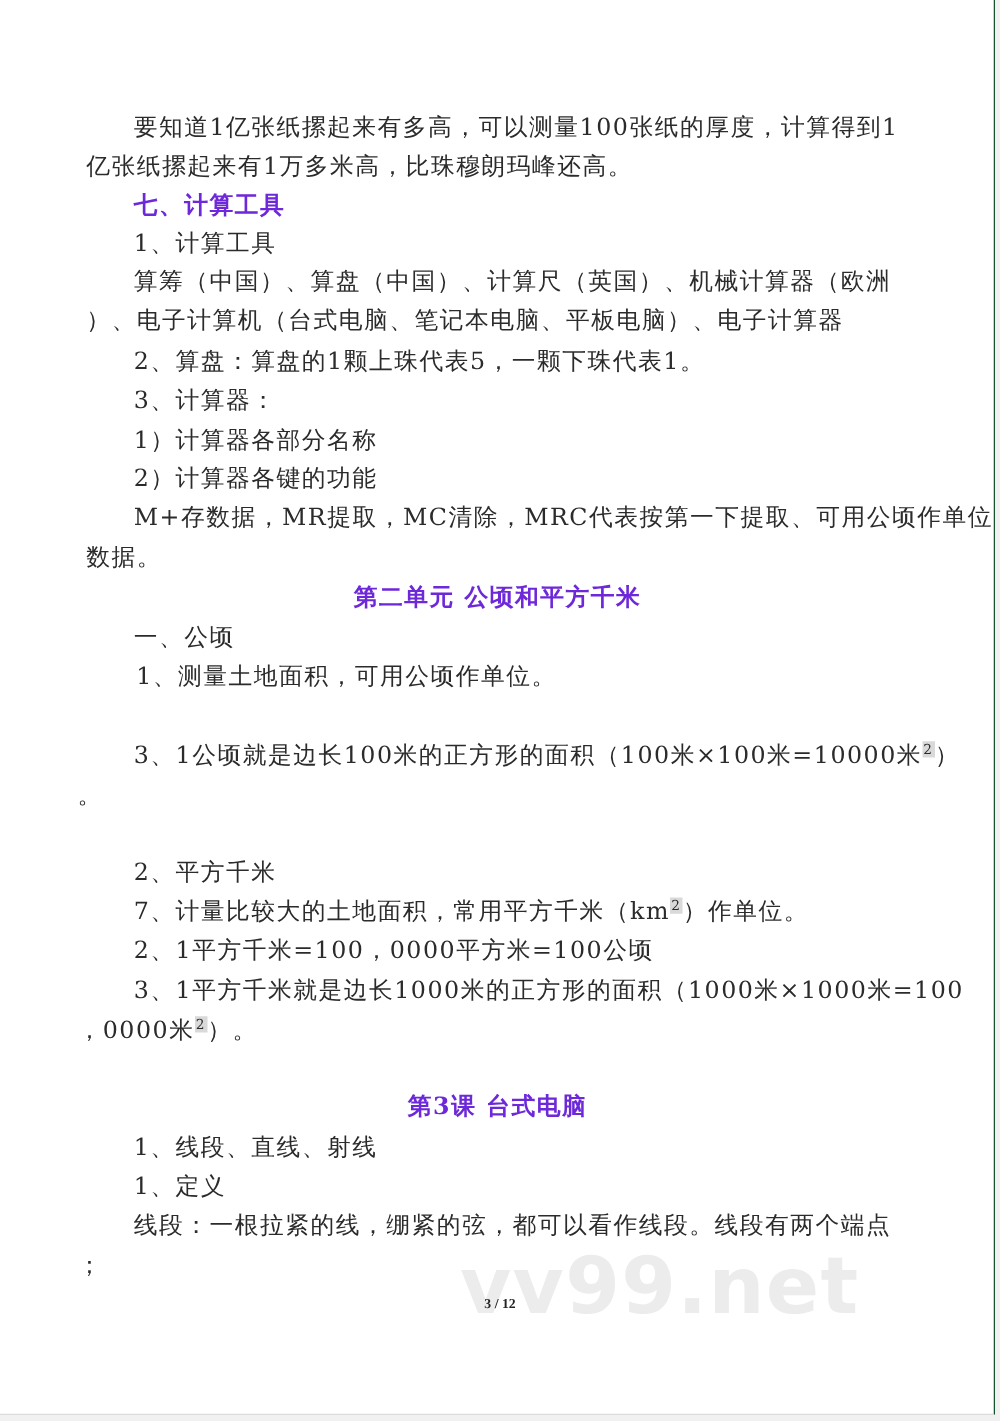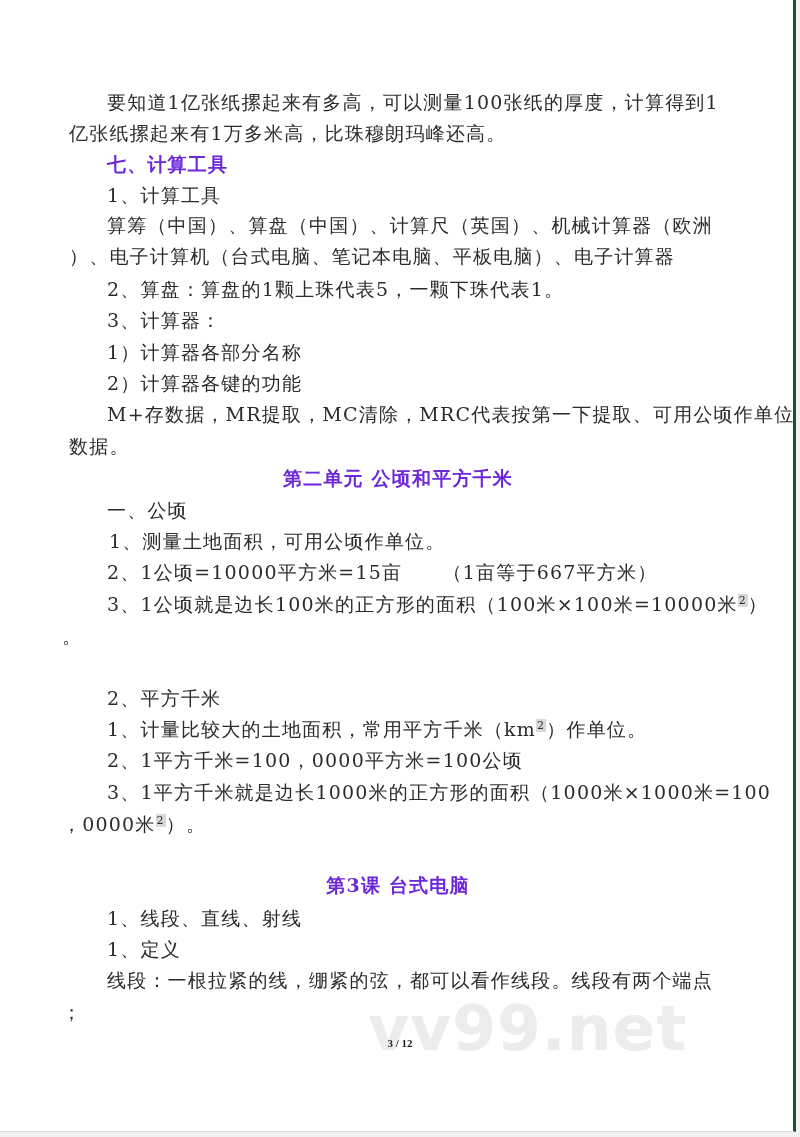--- a/index.html
+++ b/index.html
@@ -7,21 +7,21 @@
       width: 800px; height: 1137px; overflow: hidden;
       background: #f1f1f1;
       font-family: "DejaVu Serif", "Liberation Serif", serif;
       color: #2b2b2b;
       position: relative;
     }
     .page {
       position: absolute; left: 0; top: 0;
       width: 796px; height: 1132px;
       background: #ffffff;
-      border-right: 3px solid #14532d;
+      border-right: 1px solid #14532d;
       border-bottom: 1px solid #dcdcdc;
       box-sizing: border-box;
     }
     .line {
       position: absolute;
       font-size: 19px;
       line-height: 24px;
       white-space: nowrap;
       letter-spacing: 1.2px;
     }
@@ -55,29 +55,28 @@
   <div class="line" style="left:107px; top:308px;">3、计算器：</div>
   <div class="line" style="left:107px; top:340px;">1）计算器各部分名称</div>
   <div class="line" style="left:107px; top:371px;">2）计算器各键的功能</div>
   <div class="line" style="left:107px; top:402px;">M+存数据，MR提取，MC清除，MRC代表按第一下提取、可用公顷作单位</div>
   <div class="line" style="left:69px; top:434px;">数据。</div>
 
   <div class="line bold center" style="top:466px;">第二单元 公顷和平方千米</div>
 
   <div class="line" style="left:107px; top:498px;">一、公顷</div>
   <div class="line" style="left:109px; top:529px;text-align:right;">1、测量土地面积，可用公顷作单位。</div>
-  <div class="line" style="left:107px; top:560px;">2、1公顷=10000平方米=15亩　　（1亩等于667平方米）</div>
   <div class="line" style="left:107px; top:592px;">
     <span>3、1公顷就是边长100米的正方形的面积（100米×100米=10000米</span><sup class="hl">2</sup><span>）</span>
   </div>
   <div class="line" style="left:62px; top:624px;">。</div>
 
   <div class="line" style="left:107px; top:686px;">2、平方千米</div>
   <div class="line" style="left:107px; top:717px;">
-    <span>1、计量比较大的土地面积，常用平方千米（km</span><sup class="hl">2</sup><span>）作单位。</span>
+    <span>7、计量比较大的土地面积，常用平方千米（km</span><sup class="hl">2</sup><span>）作单位。</span>
   </div>
   <div class="line" style="left:107px; top:748px;">2、1平方千米=100，0000平方米=100公顷</div>
   <div class="line" style="left:107px; top:780px;">3、1平方千米就是边长1000米的正方形的面积（1000米×1000米=100</div>
   <div class="line" style="left:62px; top:812px;">
     <span>，0000米</span><sup class="hl">2</sup><span>）。</span>
   </div>
 
   <div class="line bold center" style="top:873px;">第3课 台式电脑</div>
 
   <div class="line" style="left:107px; top:906px;">1、线段、直线、射线</div>

